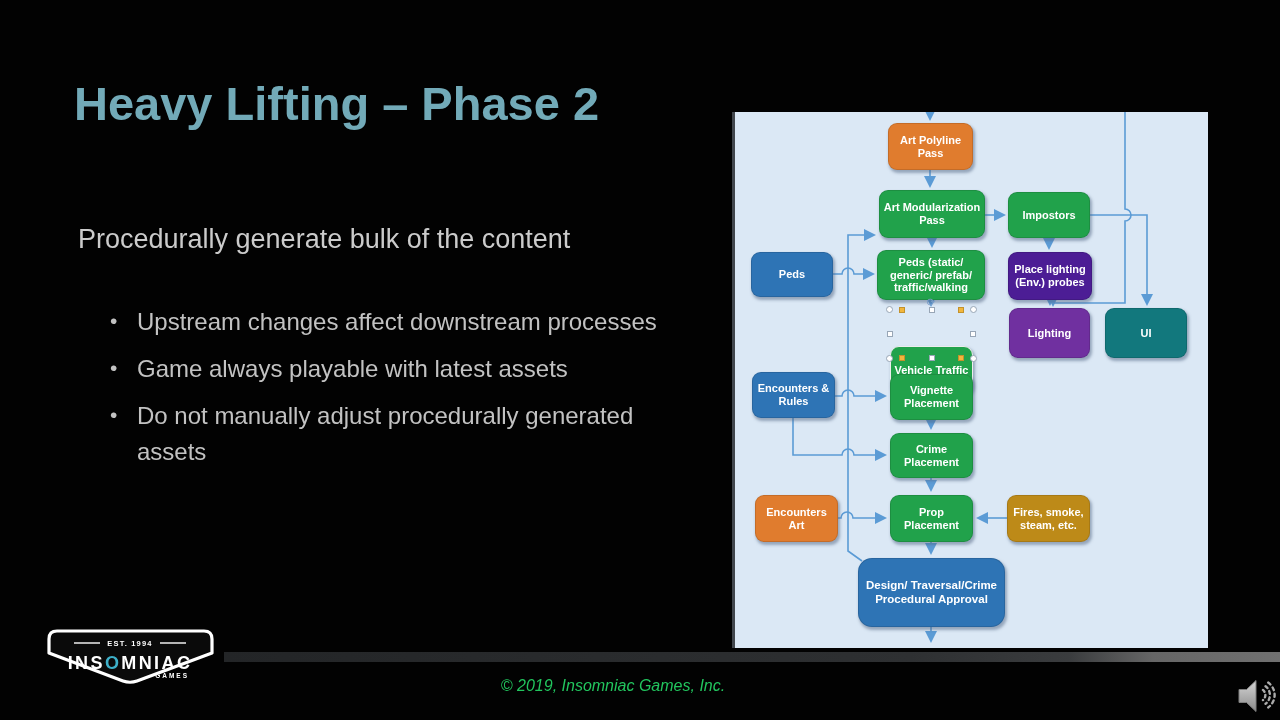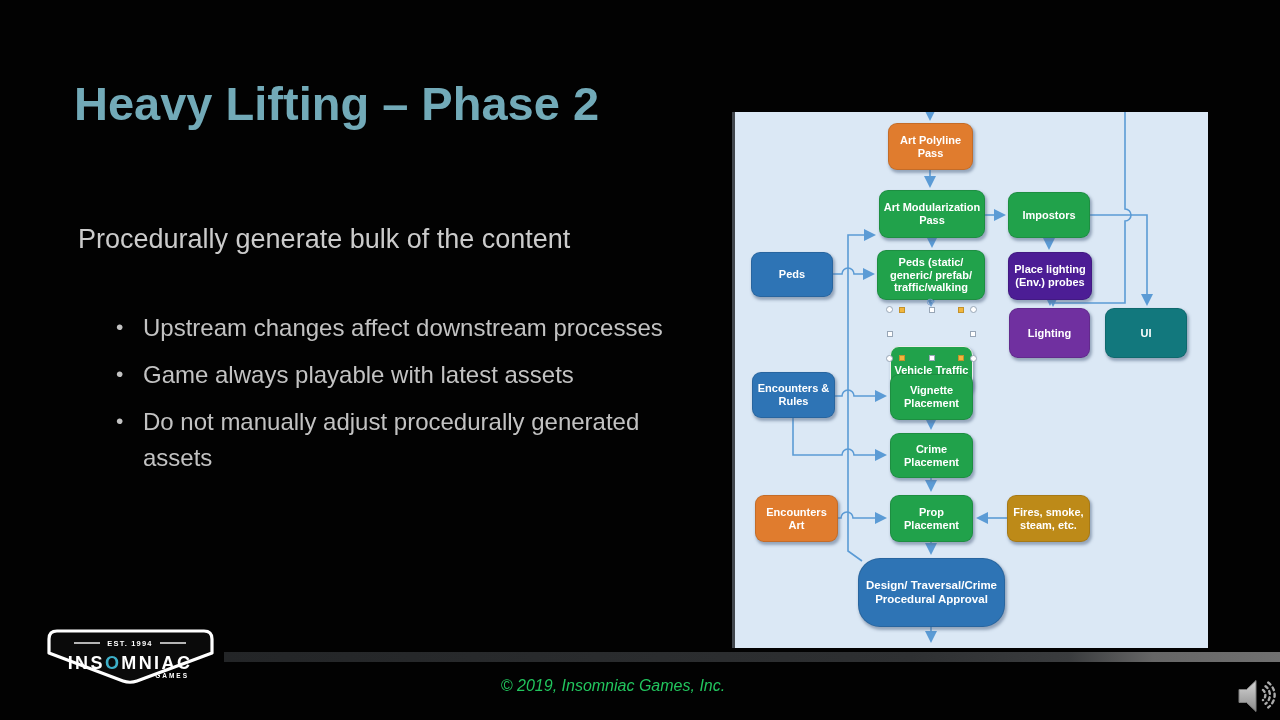--- a/index.html
+++ b/index.html
@@ -7,36 +7,36 @@
     width:1280px;height:720px;background:#020202;position:relative;overflow:hidden;
     font-family:"Liberation Sans",sans-serif;
   }
   .title{
     position:absolute;left:74px;top:76px;font-size:47px;font-weight:bold;
     color:#72aab8;white-space:nowrap;
   }
   .subtitle{
     position:absolute;left:78px;top:224px;font-size:27px;color:#cbcbcb;white-space:nowrap;
   }
-  .bullets{position:absolute;left:108px;top:304px;width:575px;margin:6px;padding:0;list-style:none;}
+  .bullets{position:absolute;left:108px;top:304px;width:575px;margin:0;padding:0;list-style:none;}
   .bullets li{
     position:relative;padding-left:29px;font-size:24px;line-height:36px;
     color:#c2c2c2;margin-bottom:11px;
   }
   .bullets li::before{content:"\2022";position:absolute;left:2px;top:-1px;font-size:21px;color:#c2c2c2;}
 
   .panel{position:absolute;left:732px;top:112px;width:476px;height:536px;background:#dbe8f5;}
   .panel-edge{position:absolute;left:732px;top:112px;width:3px;height:536px;background:#41464c;}
   .panel svg.wires{position:absolute;left:0;top:0;}
   .node{
     position:absolute;border-radius:9px;color:#fff;display:flex;align-items:center;justify-content:center;
     text-align:center;font-size:11px;font-weight:600;line-height:1.18;padding:3px;box-sizing:border-box;
     box-shadow:1.5px 2.5px 3px rgba(80,100,130,.5);border:1px solid rgba(0,0,0,.12);
   }
-  .node.big{border-radius:22px;font-size:11.5px;}
+  .node.big{border-radius:14px;font-size:11.5px;}
   .node.selected{border:1px solid #ededed;margin-top:36px;}
   .h{position:absolute;box-sizing:border-box;z-index:5;}
   .hc{width:7px;height:7px;border-radius:50%;background:#fff;border:1px solid #98a6b6;}
   .hs{width:6px;height:6px;background:#fff;border:1px solid #98a6b6;}
   .hy{width:6px;height:6px;background:#f2b63c;border:1px solid #c3922c;}
   .rot{position:absolute;font-size:11px;line-height:11px;color:#7d9ec9;z-index:5;}
 
   .seekbar{
     position:absolute;left:224px;top:652px;width:1056px;height:10px;
     background:linear-gradient(90deg,#232527,#2e3032 65%,#3a3c3e 80%,#666 88%,#707070 100%);

